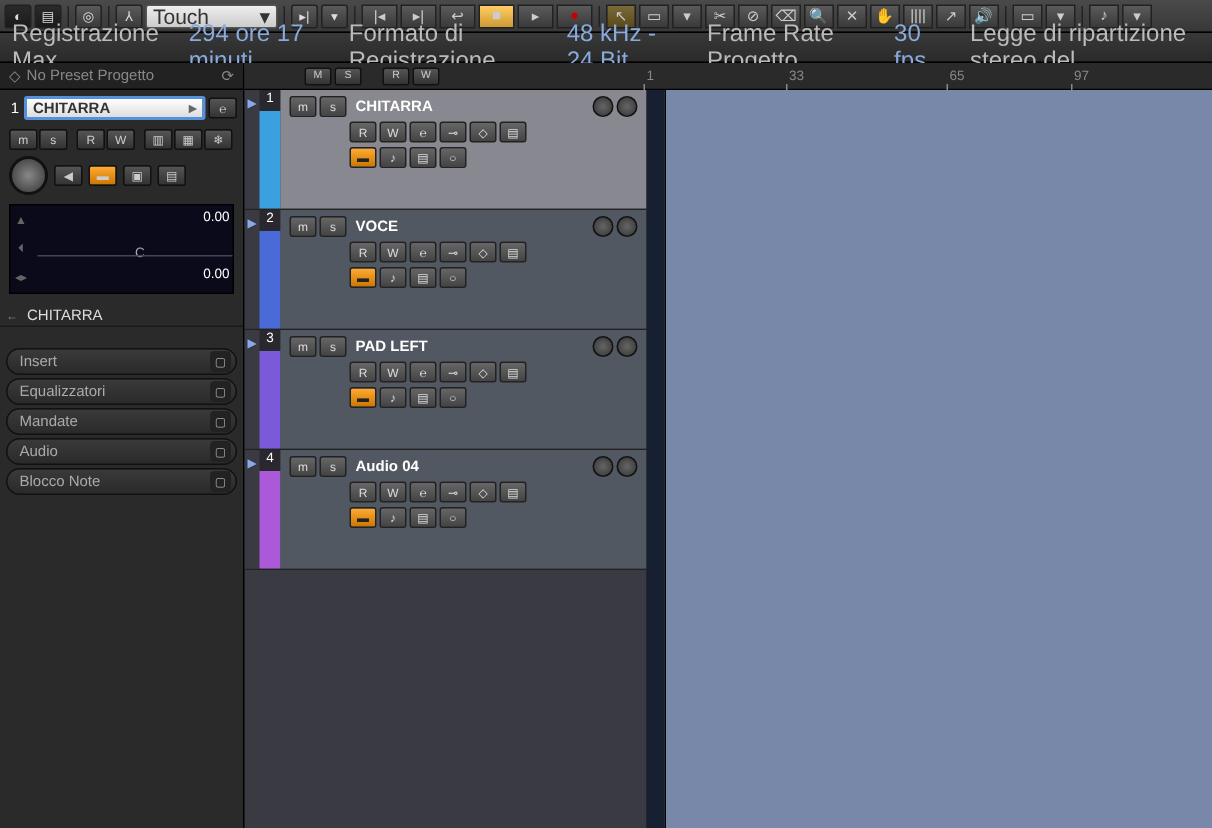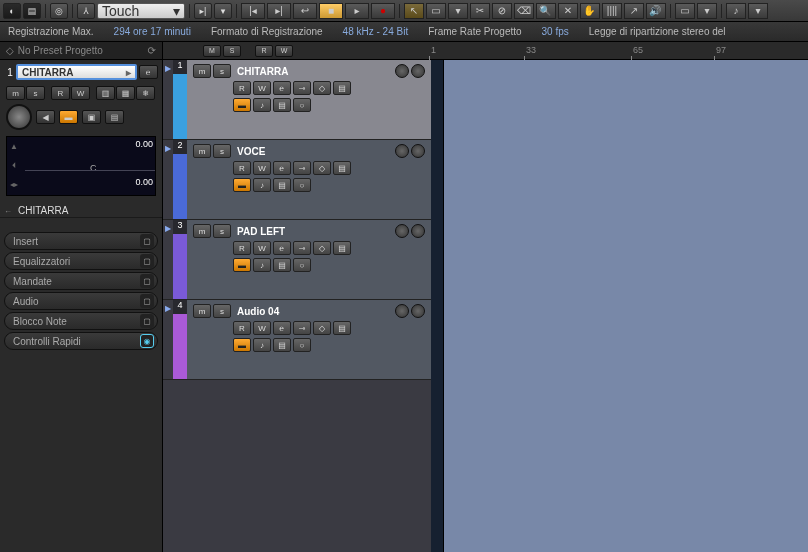--- a/index.html
+++ b/index.html
@@ -9,21 +9,21 @@
 .tb-btn { width: 18px; height: 16px; background: linear-gradient(#5a5a5a,#3a3a3a); border: 1px solid #222; border-radius: 2px; display: flex; align-items: center; justify-content: center; font-size: 9px; color: #ddd; cursor: pointer; }
 .tb-btn.dark { background: linear-gradient(#2a2a2a,#1a1a1a); }
 .tb-sep { width: 1px; height: 14px; background: #222; margin: 0 2px; }
 .automation-select { width: 88px; height: 16px; background: linear-gradient(#eee,#ccc); border: 1px solid #555; border-radius: 2px; display: flex; align-items: center; padding: 0 4px; font-size: 14px; color: #333; gap: 24px; }
 .transport-btn { width: 24px; height: 16px; background: linear-gradient(#5a5a5a,#3a3a3a); border: 1px solid #222; display: flex; align-items: center; justify-content: center; cursor: pointer; }
 .transport-btn.stop { background: linear-gradient(#ffcc66,#cc9933); }
 .transport-btn.rec { color: #c00; }
 .tool-btn { width: 20px; height: 16px; background: linear-gradient(#5a5a5a,#3a3a3a); border: 1px solid #222; display: flex; align-items: center; justify-content: center; cursor: pointer; font-size: 10px; }
 .tool-btn.active { background: linear-gradient(#7a6a3a,#5a4a1a); }
 
-.info-bar { height: 20px; background: linear-gradient(#383838,#2a2a2a); display: flex; align-items: center; border-bottom: 1px solid #000; font-size: 10px; padding: 0 8px; gap: 20px; }
+.info-bar { height: 20px; background: linear-gradient(#383838,#2a2a2a); display: flex; align-items: center; border-bottom: 1px solid #000; font-size: 16px; padding: 0 8px; gap: 20px; }
 .info-label { color: #bbb; }
 .info-value { color: #88aadd; font-weight: normal; }
 
 .main { display: flex; height: 510px; }
 
 .inspector { width: 163px; background: #2a2a2a; border-right: 1px solid #000; display: flex; flex-direction: column; }
 .preset-bar { height: 18px; background: #222; display: flex; align-items: center; padding: 0 6px; color: #888; border-bottom: 1px solid #000; gap: 4px; }
 .track-name-box { margin: 4px; height: 16px; background: linear-gradient(#fff,#ddd); border: 2px solid #5590dd; border-radius: 2px; display: flex; align-items: center; padding: 0 4px; font-size: 10px; color: #333; font-weight: bold; position: relative; }
 .ctrl-row { display: flex; gap: 1px; margin: 2px 6px; }
 .ctrl-btn { width: 19px; height: 14px; background: linear-gradient(#555,#333); border: 1px solid #111; border-radius: 2px; display: flex; align-items: center; justify-content: center; font-size: 8px; color: #ccc; cursor: pointer; }
@@ -187,24 +187,20 @@
           <span class="section-toggle ">▢</span>
         </div>
         <div class="section-header">
           <span>Audio</span>
           <span class="section-toggle ">▢</span>
         </div>
         <div class="section-header">
           <span>Blocco Note</span>
           <span class="section-toggle ">▢</span>
         </div>
-        <div class="section-header">
-          <span>Controlli Rapidi</span>
-          <span class="section-toggle active">◉</span>
-        </div>
       </div>
   </div>
 
   <div class="track-area">
     <div class="track-header-row">
       <div class="track-list-header">
         <div class="hdr-btn">M</div>
         <div class="hdr-btn">S</div>
         <div style="width:10px"></div>
         <div class="hdr-btn">R</div>

